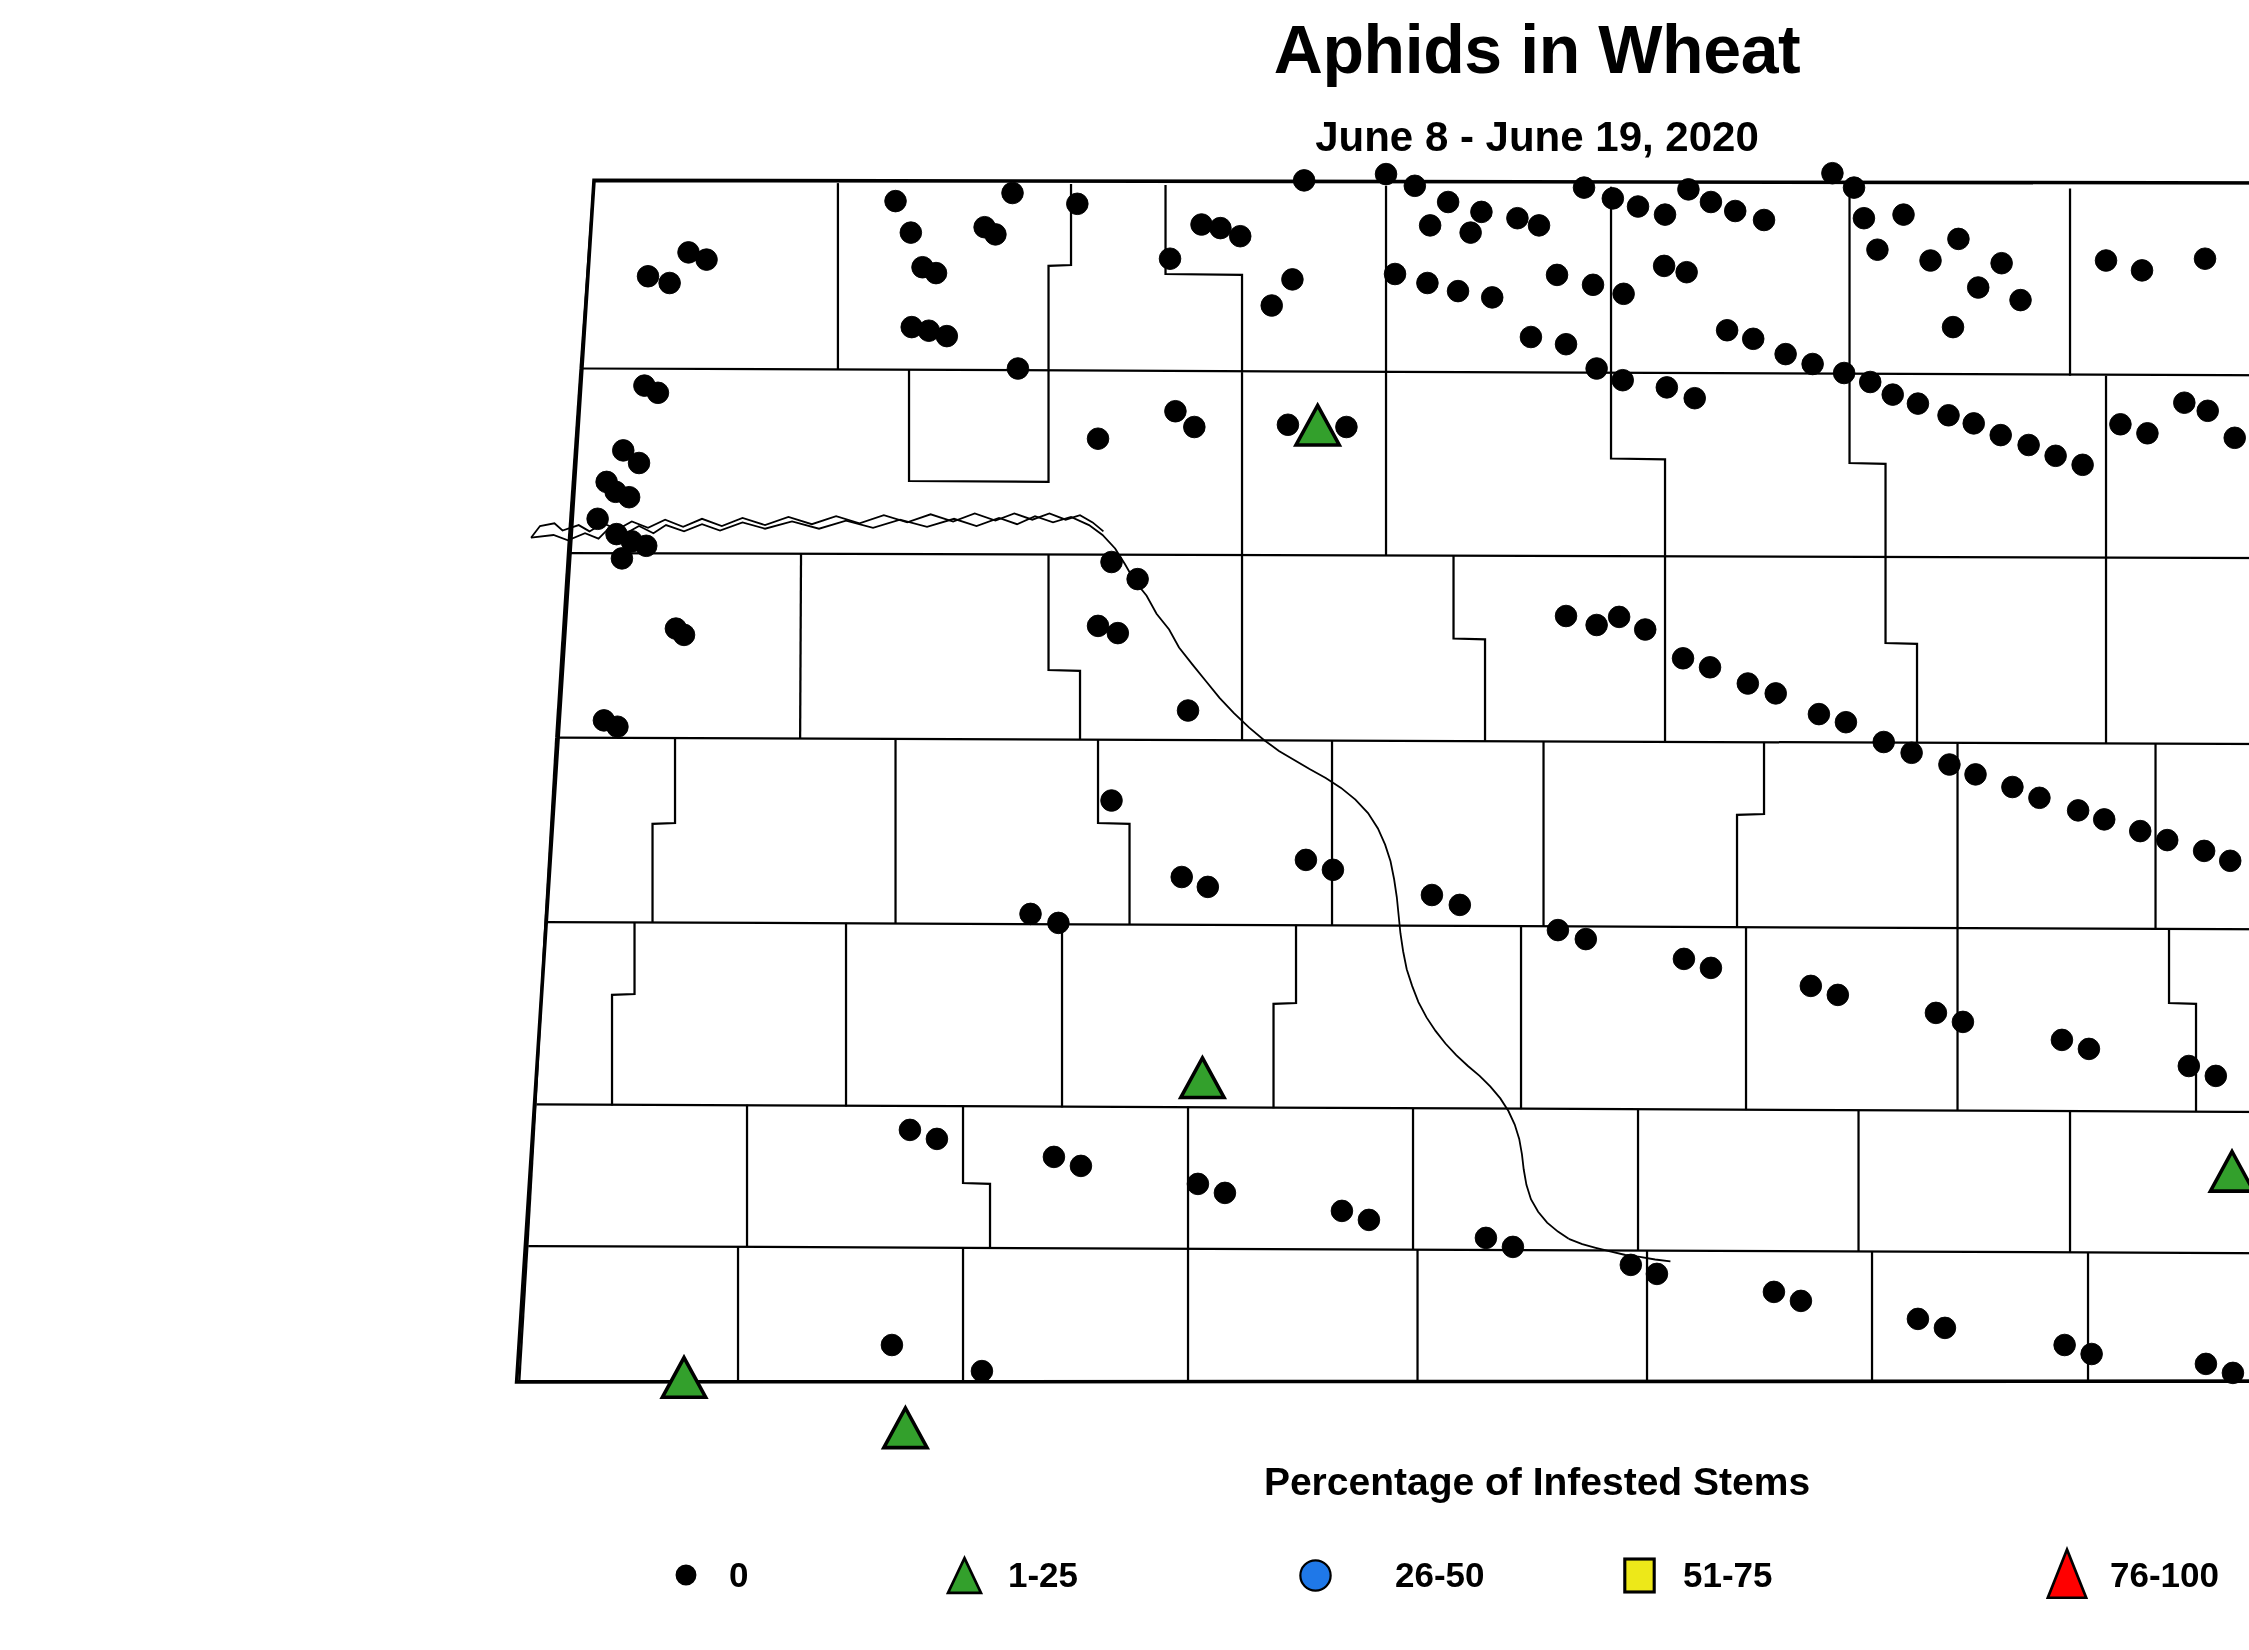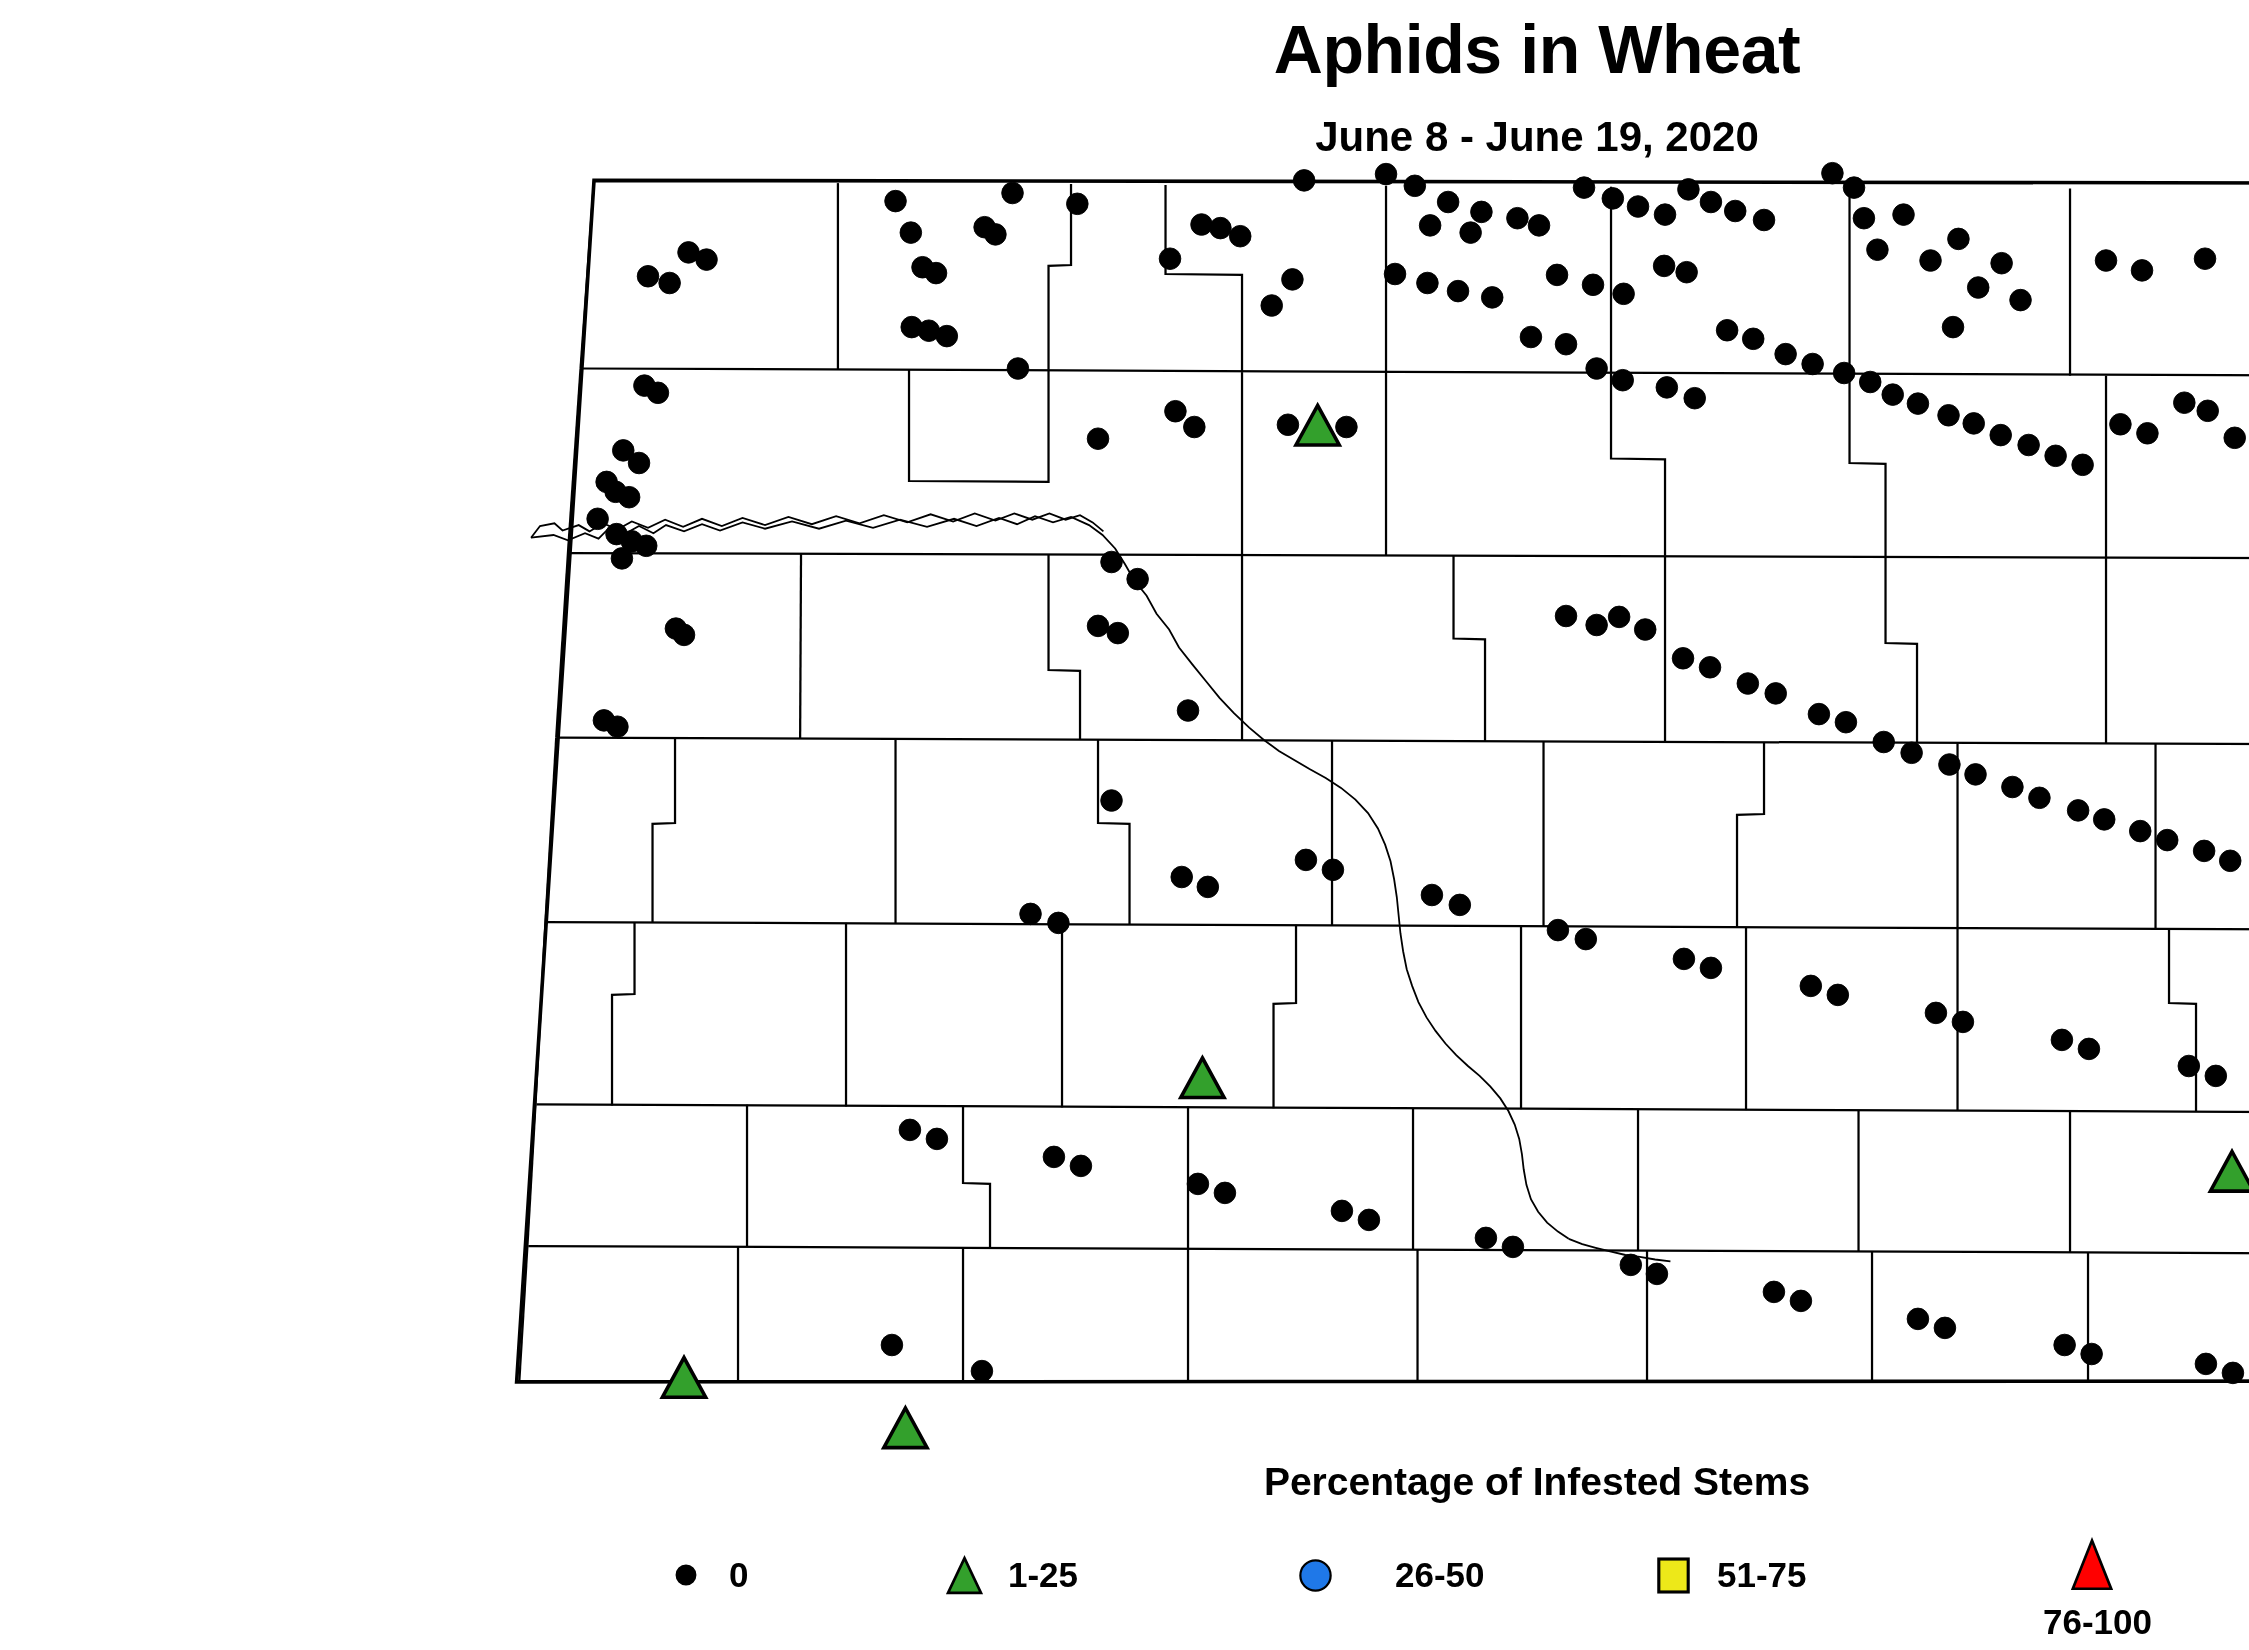--- a/index.html
+++ b/index.html
@@ -519,30 +519,30 @@
 
     <div class="legend-item" style="left:630px;gap:36px;">
       <span class="legend-sym">
         <svg width="49" height="49" viewBox="0 0 110 110">
             <circle cx="55" cy="55" r="34" fill="#1F78E8" stroke="#000000" stroke-width="5"></circle>
           </svg>
       </span>
       <span class="legend-label">26-50</span>
     </div>
 
-    <div class="legend-item" style="left:988px;">
+    <div class="legend-item" style="left:954px;">
       <span class="legend-sym">
         <svg width="49" height="49" viewBox="0 0 110 110">
             <rect x="22" y="18" width="66" height="74" fill="#EDE819" stroke="#000000" stroke-width="7"></rect>
           </svg>
       </span>
       <span class="legend-label">51-75</span>
     </div>
 
-    <div class="legend-item" style="left:1381px;flex-direction:column;">
+    <div class="legend-item" style="left:1381px;">
       <span class="legend-sym">
         <svg width="58" height="58" viewBox="0 0 130 130">
             <polygon points="65,8 108,116 22,116" fill="#FF0000" stroke="#000000" stroke-width="6"></polygon>
           </svg>
       </span>
       <span class="legend-label">76-100</span>
     </div>
 
   </div>
 

